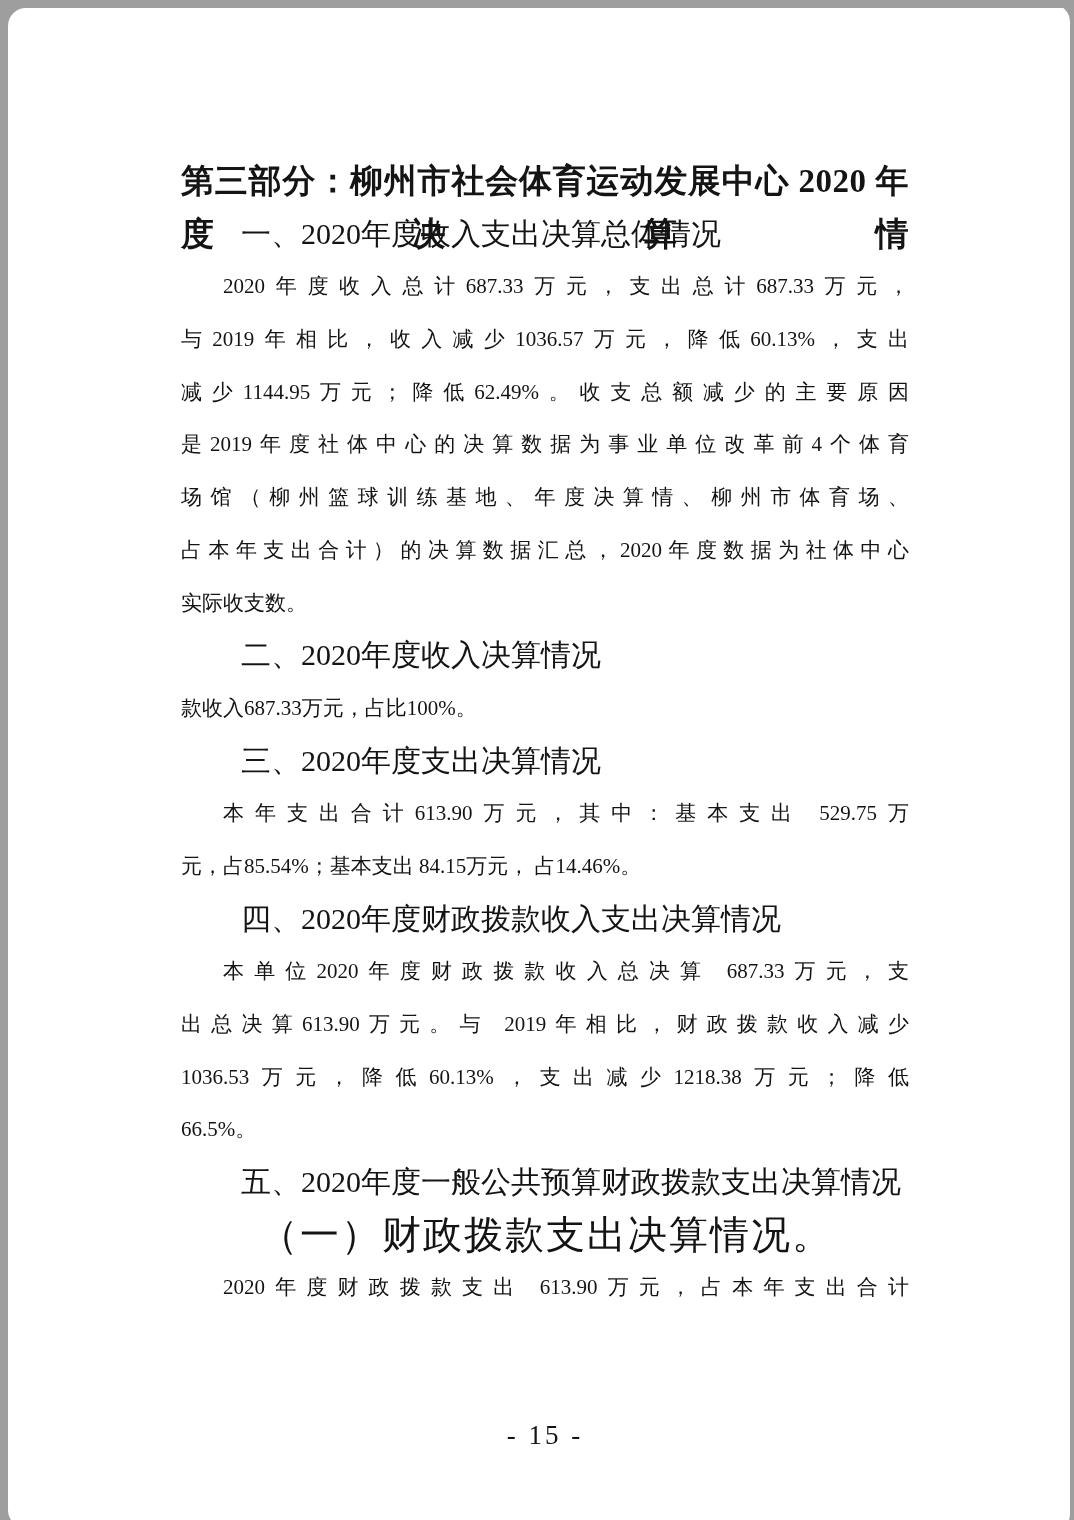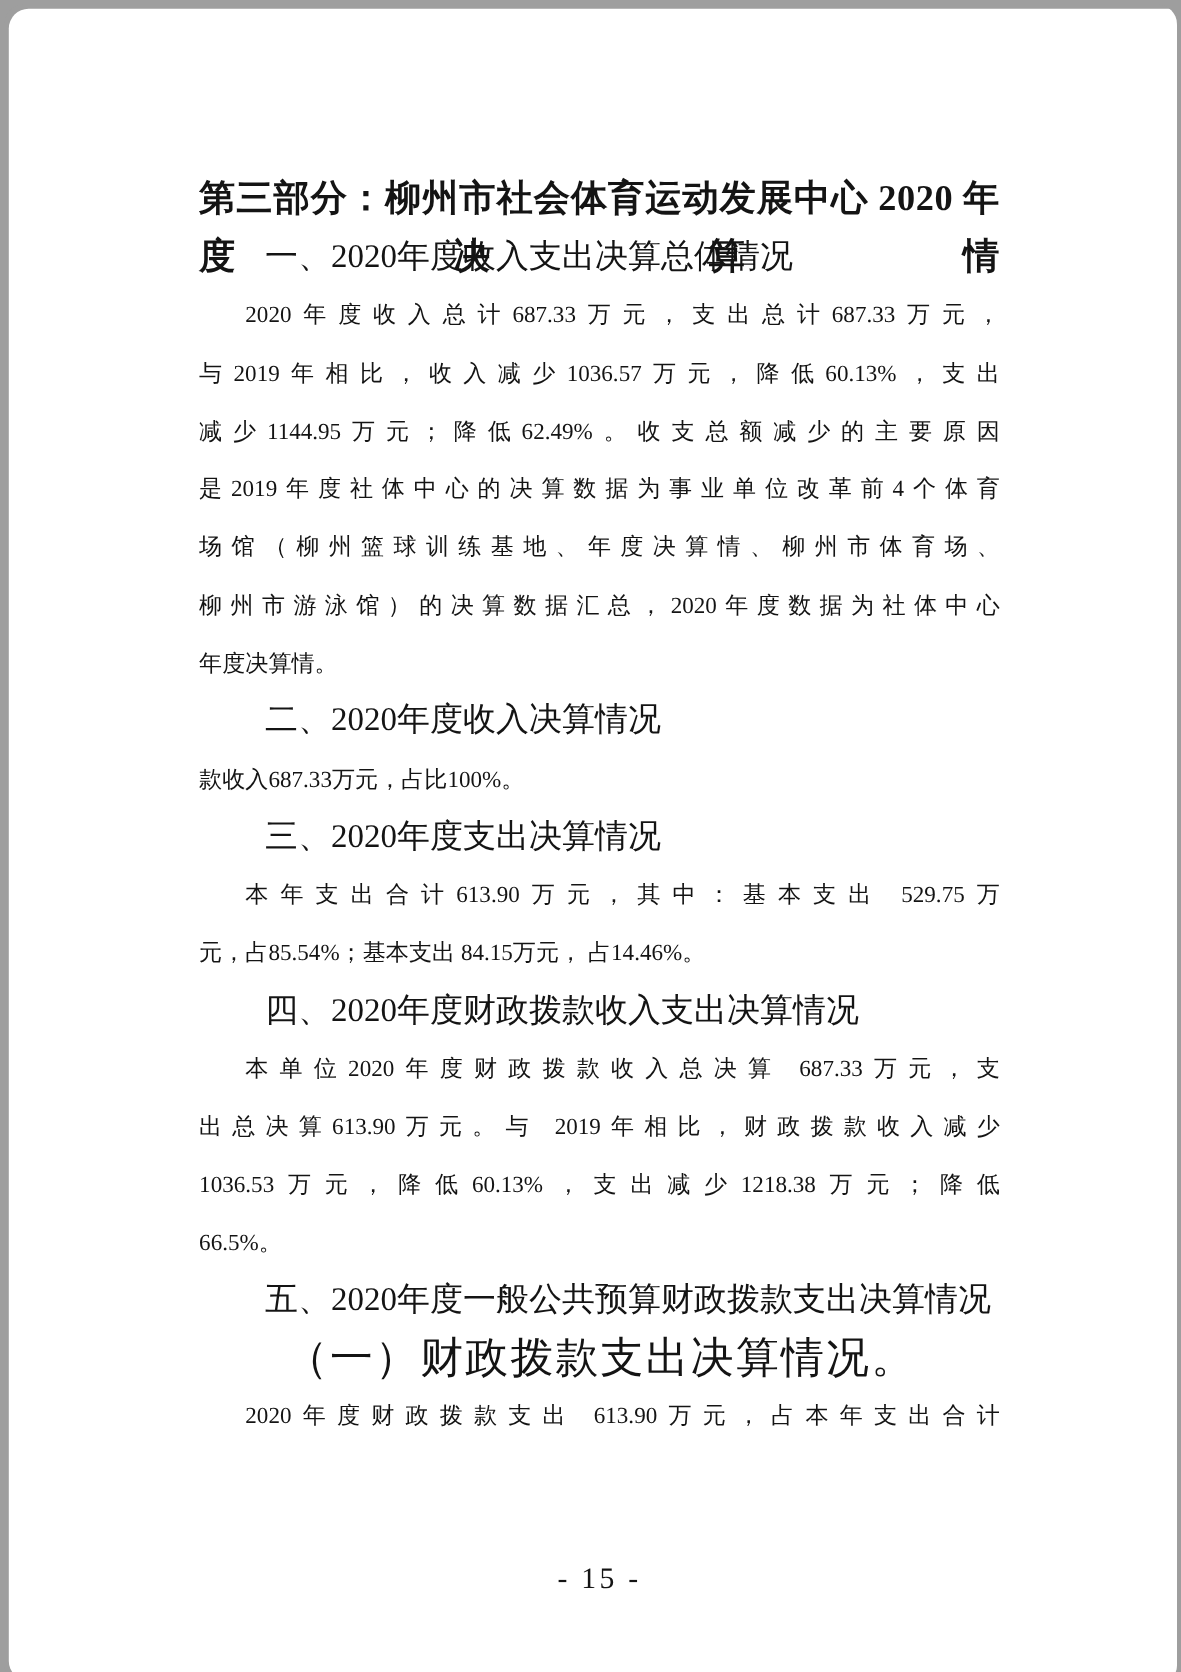--- a/index.html
+++ b/index.html
@@ -69,22 +69,22 @@
   <div class="content">
 
     <div class="ln t jfy">第三部分：柳州市社会体育运动发展中心 2020 年度决算情</div>
 
     <div class="ln h ind">一、2020年度收入支出决算总体情况</div>
     <div class="ln b ind jfy">2020年度收入总计687.33万元，支出总计687.33万元，</div>
     <div class="ln b jfy">与2019年相比，收入减少1036.57万元，降低60.13%，支出</div>
     <div class="ln b jfy">减少1144.95万元；降低62.49%。收支总额减少的主要原因</div>
     <div class="ln b jfy">是2019年度社体中心的决算数据为事业单位改革前4个体育</div>
     <div class="ln b jfy">场馆（柳州篮球训练基地、年度决算情、柳州市体育场、</div>
-    <div class="ln b jfy">柳州市游泳馆）的决算数据汇总，2020年度数据为社体中心</div>
-    <div class="ln b">年度决算情。</div>
+    <div class="ln b jfy">占本年支出合计）的决算数据汇总，2020年度数据为社体中心</div>
+    <div class="ln b">实际收支数。</div>
 
     <div class="ln h ind">二、2020年度收入决算情况</div>
     <div class="ln b">款收入687.33万元，占比100%。</div>
 
     <div class="ln h ind">三、2020年度支出决算情况</div>
     <div class="ln b ind jfy">本年支出合计613.90万元，其中：基本支出 529.75万</div>
     <div class="ln b">元，占85.54%；基本支出 84.15万元， 占14.46%。</div>
 
     <div class="ln h ind">四、2020年度财政拨款收入支出决算情况</div>
     <div class="ln b ind jfy">本单位2020年度财政拨款收入总决算 687.33万元，支</div>

